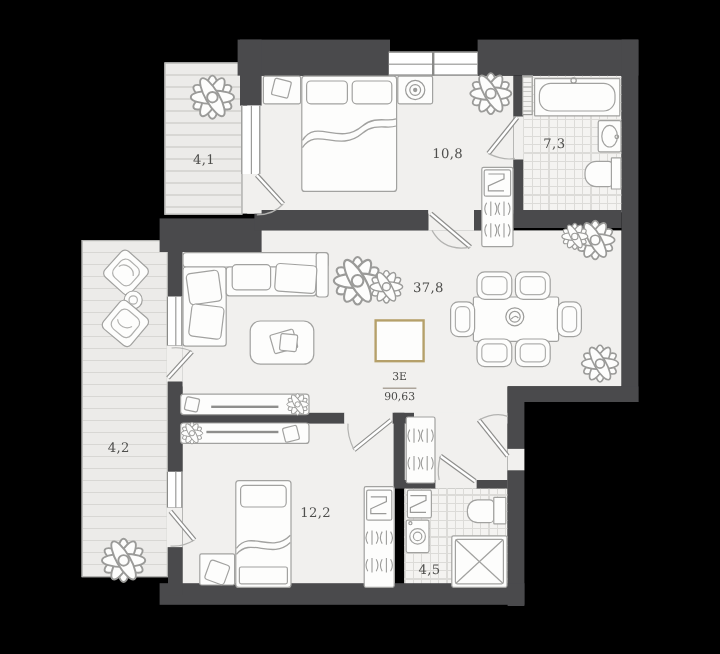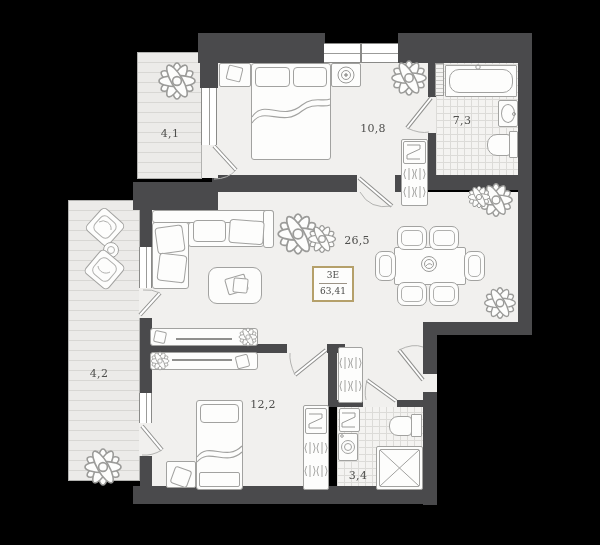--- a/index.html
+++ b/index.html
@@ -22,21 +22,21 @@
   .winv i{position:absolute;top:0;bottom:0;left:50%;width:1px;background:#9b9b99;display:block;}
   .lbl{position:absolute;transform:translate(-50%,-50%);font-size:11px;color:var(--text,#4f4f4d);
        letter-spacing:.3px;white-space:nowrap;}
   .chair{position:absolute;box-sizing:border-box;background:#fdfdfc;border:1px solid #a2a2a0;border-radius:7px;}
   .chair:after{content:"";position:absolute;inset:3px;border:1px solid #b0b0ae;border-radius:5px;}
   .tchair{position:absolute;box-sizing:border-box;background:#fdfdfc;border:1px solid #a2a2a0;border-radius:5px;}
   .tchair:after{content:"";position:absolute;inset:4px;border:1px solid #b0b0ae;border-radius:6px;}
   .tvline{position:absolute;height:2px;background:#8f8f8d;}
   .badge{position:absolute;left:312px;top:266px;width:42px;height:36px;background:#fdfdfc;
      border:2px solid var(--accent,#b5a06a);box-sizing:border-box;text-align:center;}
-  .badge .code{font-size:9px;color:#4a4a48;line-height:15px;display:block;}
+  .badge .code{font-size:9px;color:#4a4a48;line-height:15px;display:block;margin-top:40px;}
   .badge .hr{display:block;height:1px;background:#9b9285;margin:0 5px;}
   .badge .area{font-size:9px;color:#4a4a48;line-height:15px;display:block;}
   svg.ovl{position:absolute;left:0;top:0;pointer-events:none;}
 </style>
 </head>
 <body>
 
 <div id="plan">
 
   <div class="floor" style="left:206px;top:63px;width:222px;height:115px;"></div>
@@ -293,24 +293,24 @@
     <use href="#flower" transform="translate(479,197) scale(1.2)"></use>
     <use href="#flower" transform="translate(500,303) scale(1.7)"></use>
     <use href="#flower" transform="translate(103,467) scale(2)"></use>
     <use href="#flower" transform="translate(248,337) scale(1)"></use>
     <use href="#flower" transform="translate(160,361) scale(1)"></use>
   </svg>
 
   <div class="lbl" style="left:170px;top:133px;">4,1</div>
   <div class="lbl" style="left:373px;top:128px;">10,8</div>
   <div class="lbl" style="left:462px;top:120px;">7,3</div>
-  <div class="lbl" style="left:357px;top:240px;">26,5</div>
+  <div class="lbl" style="left:357px;top:240px;">37,8</div>
   <div class="lbl" style="left:99px;top:373px;">4,2</div>
-  <div class="lbl" style="left:263px;top:404px;">12,2</div>
-  <div class="lbl" style="left:358px;top:475px;">3,4</div>
+  <div class="lbl" style="left:263px;top:427px;">12,2</div>
+  <div class="lbl" style="left:358px;top:475px;">4,5</div>
 
   <div class="badge">
     <span class="code">3Е</span>
     <span class="hr"></span>
-    <span class="area">63,41</span>
+    <span class="area">90,63</span>
   </div>
 
 </div>
 
 </body></html>

